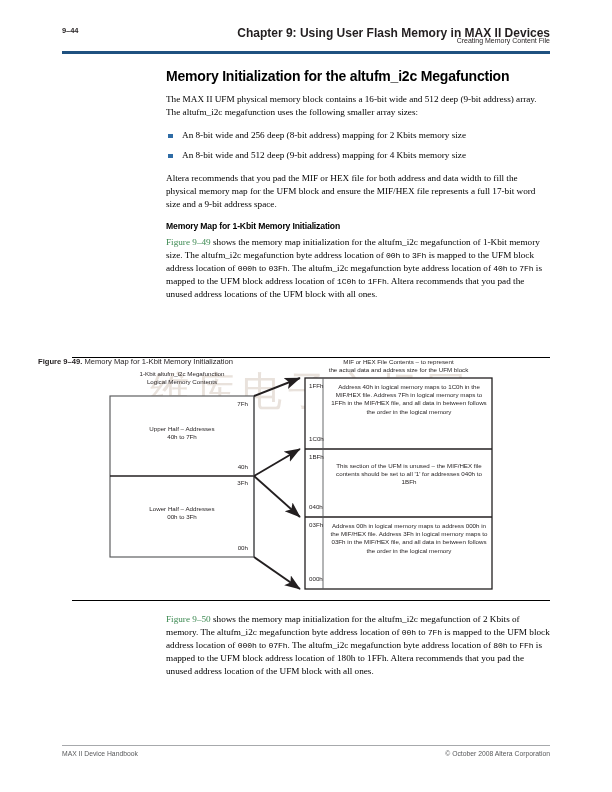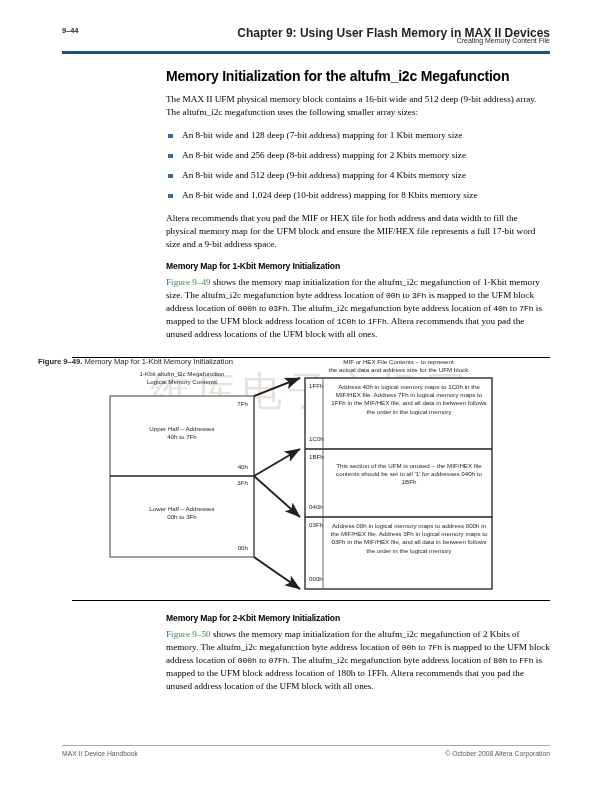--- a/index.html
+++ b/index.html
@@ -230,33 +230,25 @@
 
 <div id="col">
 
   <h2 class="head1">Memory Initialization for the altufm_i2c Megafunction</h2>
 
   <p class="body">The MAX II UFM physical memory block contains a 16-bit wide and 512 deep (9-bit address) array. The altufm_i2c megafunction uses the following smaller array sizes:</p>
 
   <ul class="bullets">
     <li>
       <span class="sq"></span>
-      <span>An 8-bit wide and 128 deep (7-bit address) mapping for 1 Kbit memory size</span>
-    </li>
-    <li>
-      <span class="sq"></span>
       <span>An 8-bit wide and 256 deep (8-bit address) mapping for 2 Kbits memory size</span>
     </li>
     <li>
       <span class="sq"></span>
       <span>An 8-bit wide and 512 deep (9-bit address) mapping for 4 Kbits memory size</span>
-    </li>
-    <li>
-      <span class="sq"></span>
-      <span>An 8-bit wide and 1,024 deep (10-bit address) mapping for 8 Kbits memory size</span>
     </li>
   </ul>
 
   <p class="body">Altera recommends that you pad the MIF or HEX file for both address and data width to fill the physical memory map for the UFM block and ensure the MIF/HEX file represents a full 17-bit word size and a 9-bit address space.</p>
 
   <h3 class="head2">Memory Map for 1-Kbit Memory Initialization</h3>
 
   <p class="body"><a class="xref">Figure 9–49</a><span> shows the memory map initialization for the altufm_i2c megafunction of 1-Kbit memory size. The altufm_i2c megafunction byte address location of </span><span class="mono">00h</span><span> to </span><span class="mono">3Fh</span><span> is mapped to the UFM block address location of </span><span class="mono">000h</span><span> to </span><span class="mono">03Fh</span><span>. The altufm_i2c megafunction byte address location of </span><span class="mono">40h</span><span> to </span><span class="mono">7Fh</span><span> is mapped to the UFM block address location of </span><span class="mono">1C0h</span><span> to </span><span class="mono">1FFh</span><span>. Altera recommends that you pad the unused address locations of the UFM block with all ones.</span></p>
 </div>
 
@@ -327,21 +319,20 @@
   <div class="flab addr" style="left:271px; top:164px;">03Fh</div>
   <div class="flab addr" style="left:271px; top:218px;">000h</div>
 
   <div class="flab ctr" style="left:292px; top:26px; width:158px;">Address 40h in logical memory maps to 1C0h in the MIF/HEX file. Address 7Fh in logical memory maps to 1FFh in the MIF/HEX file, and all data in between follows the order in the logical memory</div>
   <div class="flab ctr" style="left:292px; top:105px; width:158px;">This section of the UFM is unused – the MIF/HEX file contents should be set to all '1' for addresses 040h to 1BFh</div>
   <div class="flab ctr" style="left:292px; top:165px; width:158px;">Address 00h in logical memory maps to address 000h in the MIF/HEX file. Address 3Fh in logical memory maps to 03Fh in the MIF/HEX file, and all data in between follows the order in the logical memory</div>
 
 </div>
 
 <div style="position:absolute; left:166px; top:613px; width:384px; z-index:2;">
-  <h3 class="head2">Memory Map for 2-Kbit Memory Initialization</h3>
   <p class="body"><a class="xref">Figure 9–50</a><span> shows the memory map initialization for the altufm_i2c megafunction of 2 Kbits of memory. The altufm_i2c megafunction byte address location of </span><span class="mono">00h</span><span> to </span><span class="mono">7Fh</span><span> is mapped to the UFM block address location of </span><span class="mono">000h</span><span> to </span><span class="mono">07Fh</span><span>. The altufm_i2c megafunction byte address location of </span><span class="mono">80h</span><span> to </span><span class="mono">FFh</span><span> is mapped to the UFM block address location of 180h to 1FFh. Altera recommends that you pad the unused address location of the UFM block with all ones.</span></p>
 </div>
 
 <div id="footrule"></div>
 <div id="footer">
   <span class="left">MAX II Device Handbook</span>
   <span class="right">© October 2008   Altera Corporation</span>
 </div>
 
 </body></html>

